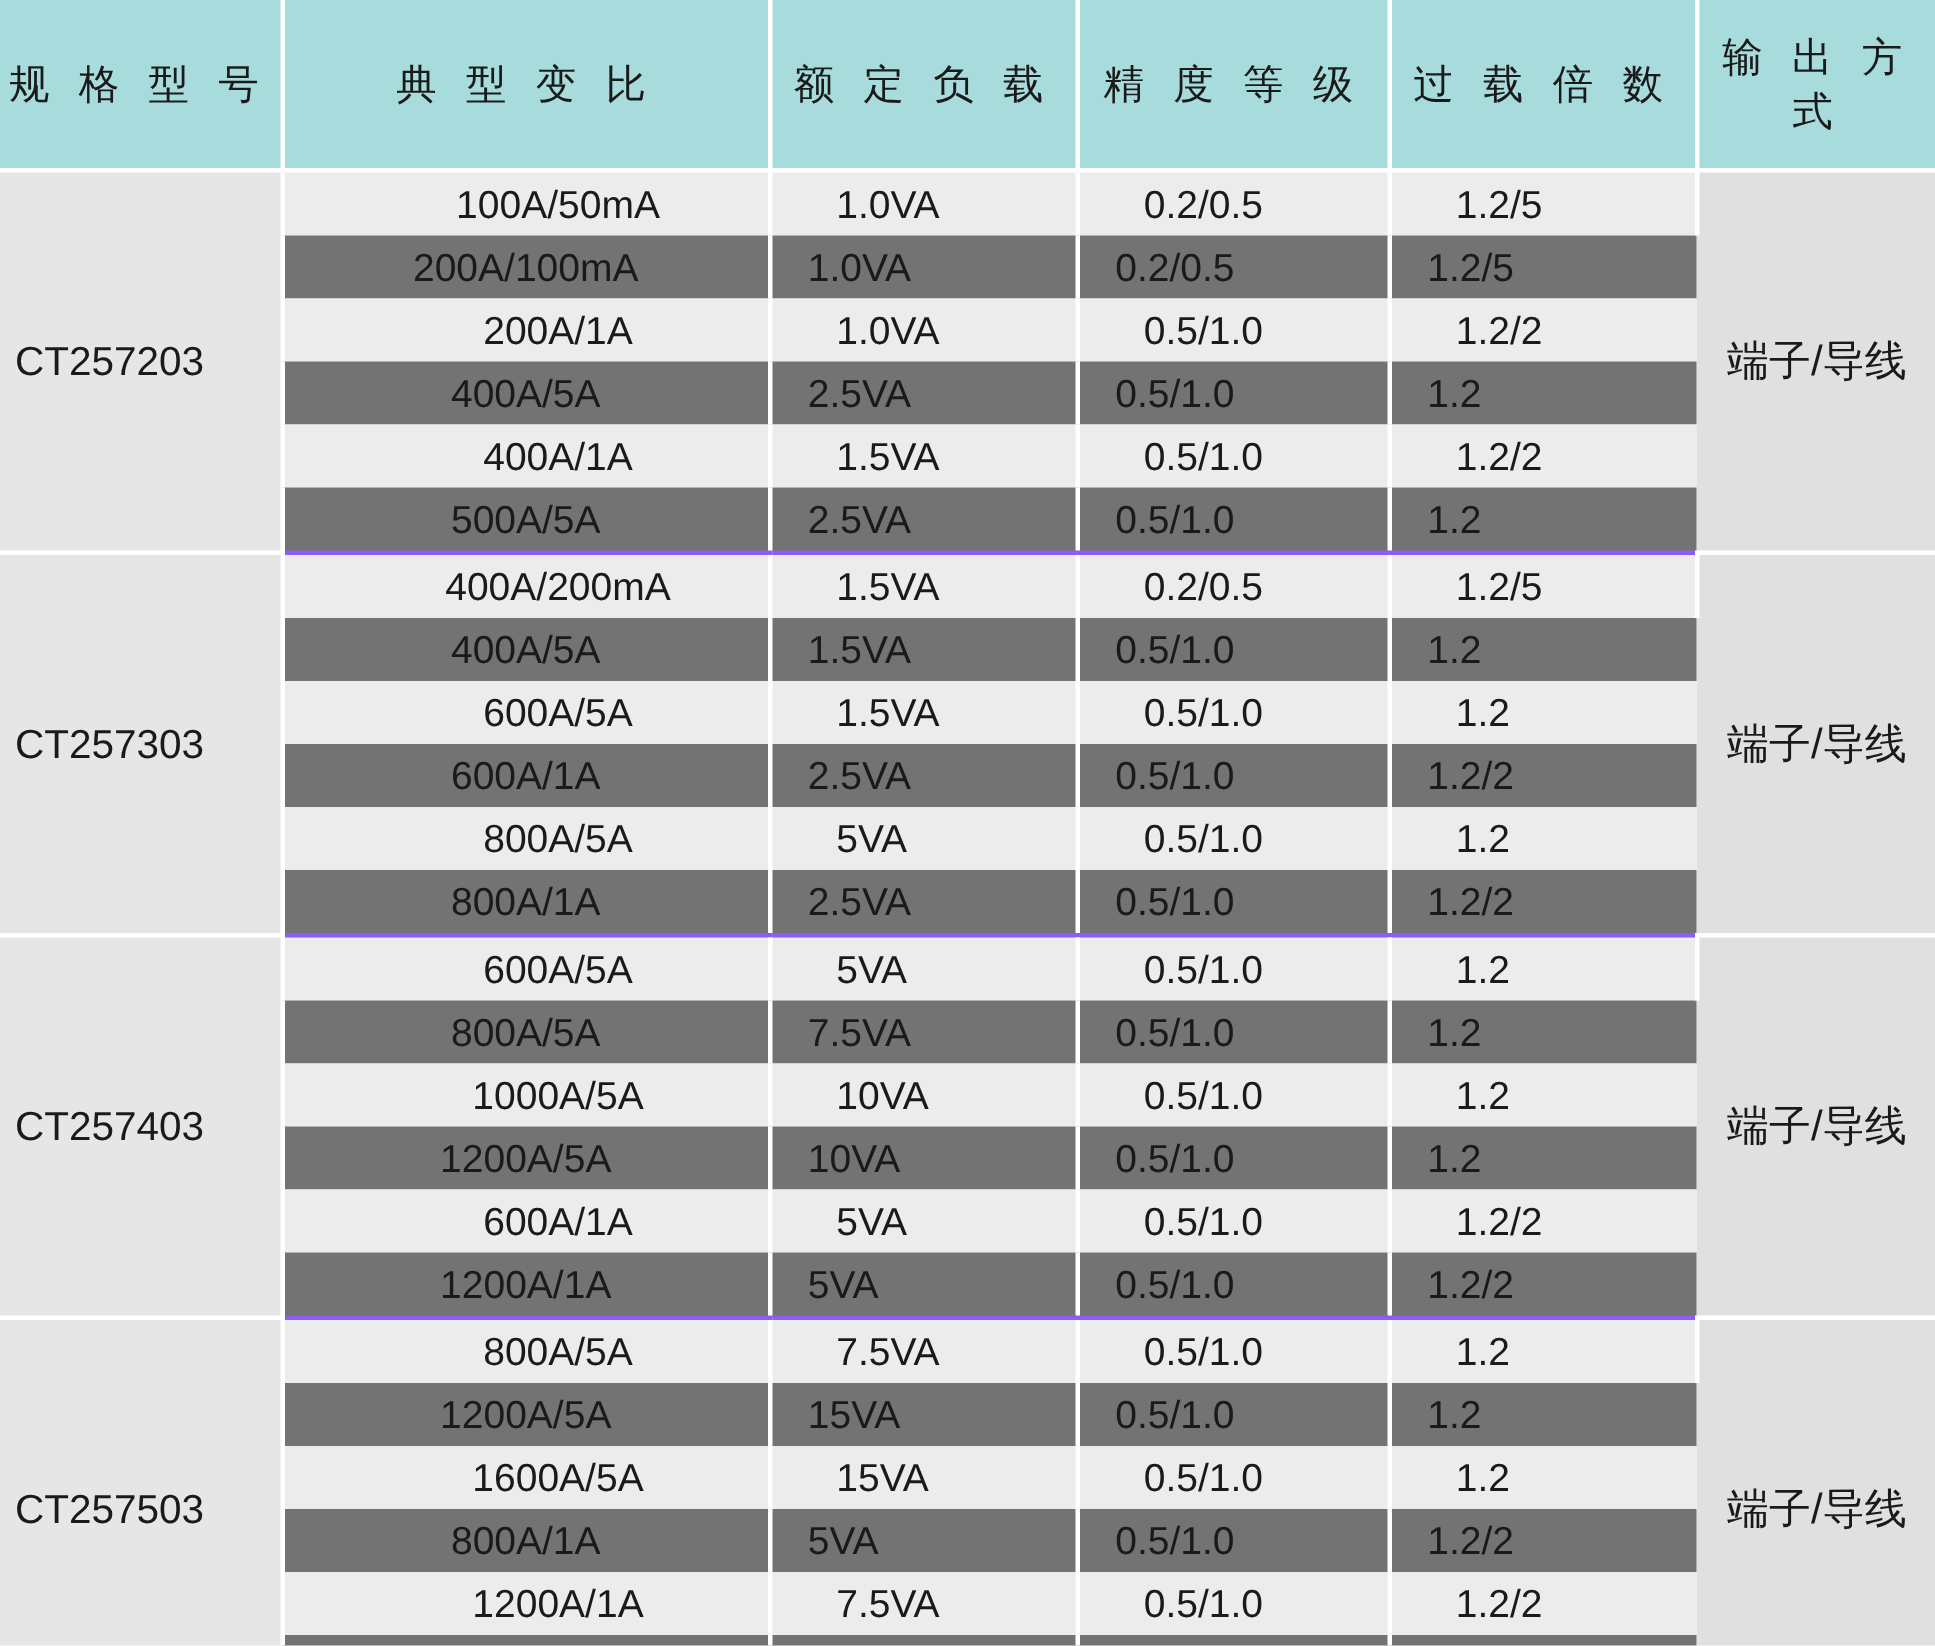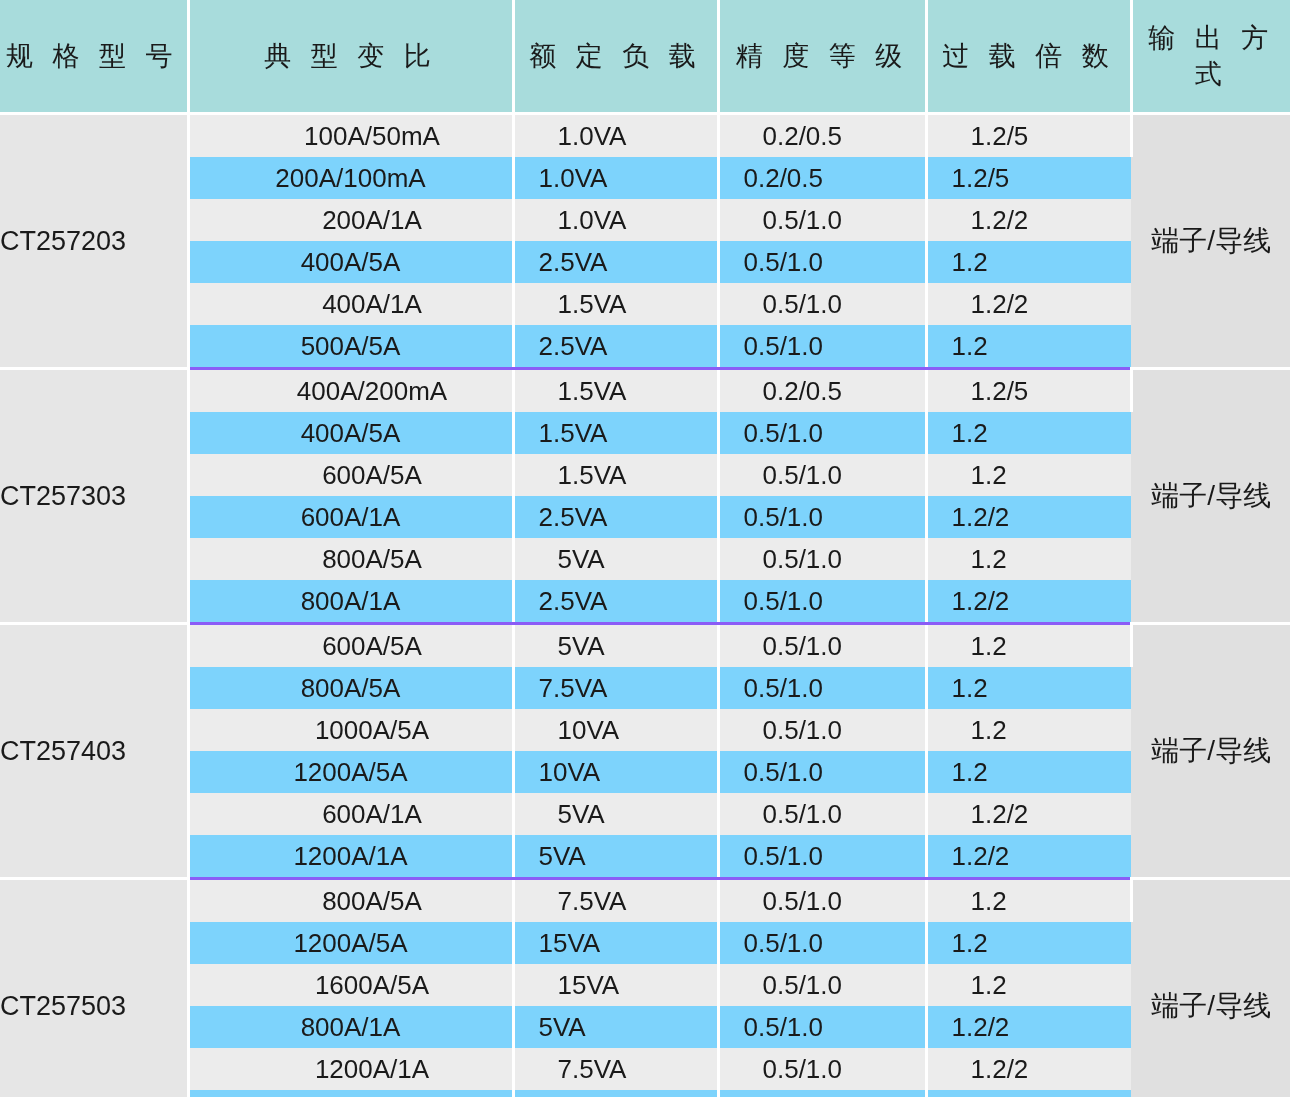--- a/index.html
+++ b/index.html
@@ -50,41 +50,42 @@
     height: 42px;
     padding: 0;
     border-right: 3px solid #ffffff;
     vertical-align: middle;
   }
   .spec-table td:last-child { border-right: none; }
 
   td.model-cell {
     background: #e6e6e6;
     text-align: left;
+    padding-left: 10px;
     font-size: 27px;
     border-bottom: 3px solid #ffffff;
   }
   td.out-cell {
     background: #e0e0e0;
     text-align: center;
     font-size: 28px;
     border-bottom: 3px solid #ffffff;
   }
   td.data-cell {
     padding-left: 0;
     text-align: left;
   }
   td.ratio-cell {
     text-align: center;
   }
   td.val-cell {
     padding-left: 24px;
   }
   tr.row-odd td.data-cell  { background: #ececec; padding-left: 43px; }
-  tr.row-even td.data-cell { background: #7dd3fc; margin-top: 43px; }
+  tr.row-even td.data-cell { background: #737373; margin-top: 43px; }
   tr.group-last td.data-cell { border-bottom: 3px solid #8b5cf6; }
 </style>
 </head>
 <body>
 
 <table class="spec-table">
   <colgroup>
     <col class="c-model">
       <col class="c-ratio">
       <col class="c-load">

